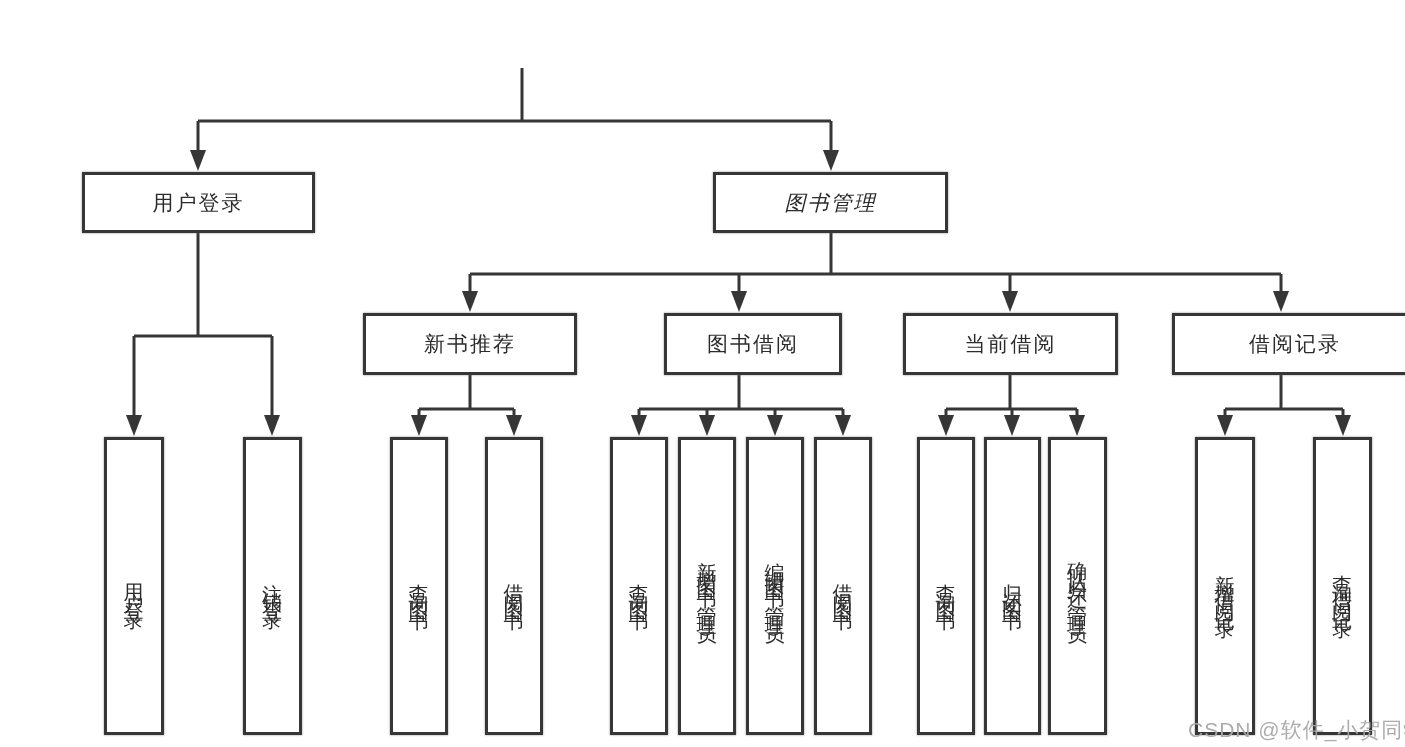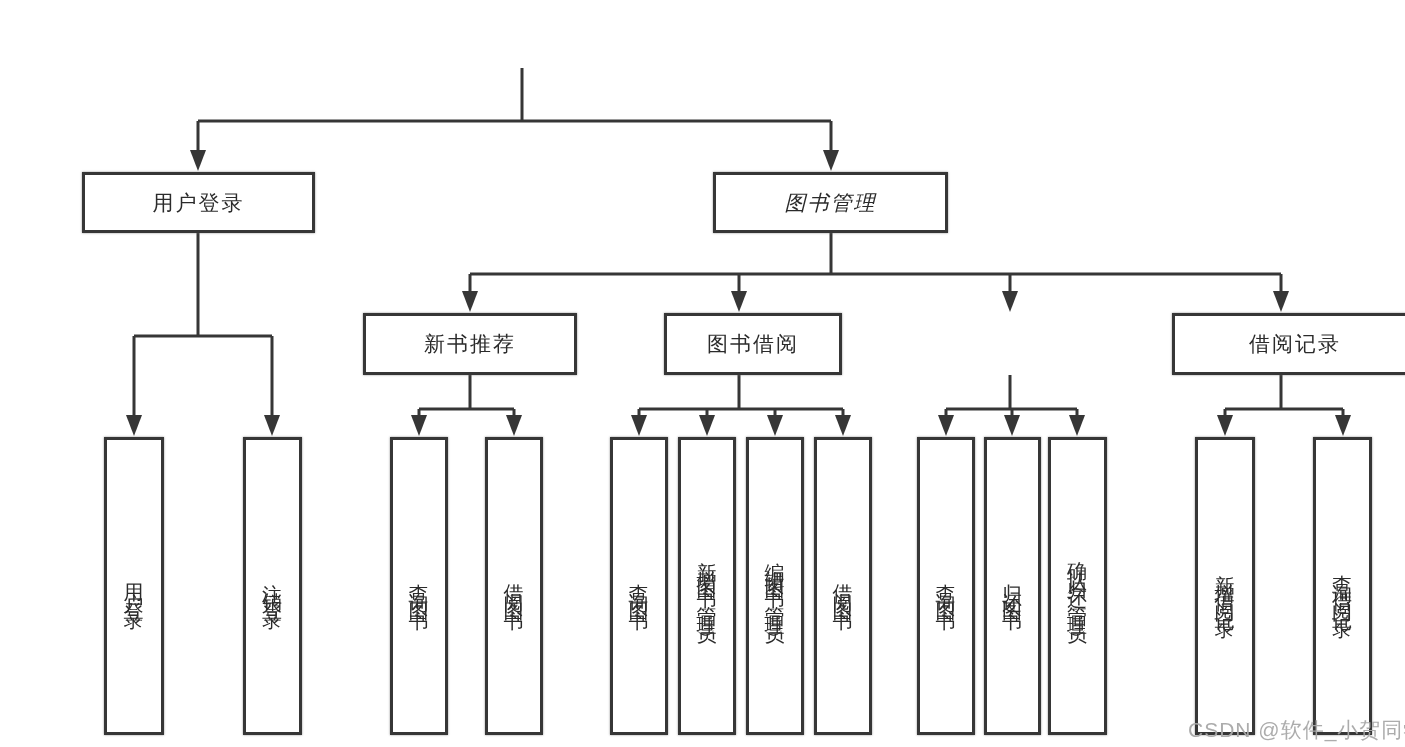--- a/index.html
+++ b/index.html
@@ -102,20 +102,23 @@
   <div class="node" id="n-book-mgmt">
     <span class="h-label">图书管理</span>
   </div>
 
   <div class="node lvl3" id="n-new-rec">
     <span class="h-label">新书推荐</span>
   </div>
   <div class="node lvl3" id="n-book-borrow">
     <span class="h-label">图书借阅</span>
   </div>
+  <div class="node lvl3" id="n-cur-borrow">
+    <span class="h-label">当前借阅</span>
+  </div>
   <div class="node lvl3" id="n-borrow-rec">
     <span class="h-label">借阅记录</span>
   </div>
 
   <div class="node leaf" id="l-login">
     <span class="v-label">用户登录</span>
   </div>
   <div class="node leaf" id="l-logout">
     <span class="v-label">注销登录</span>
   </div>

